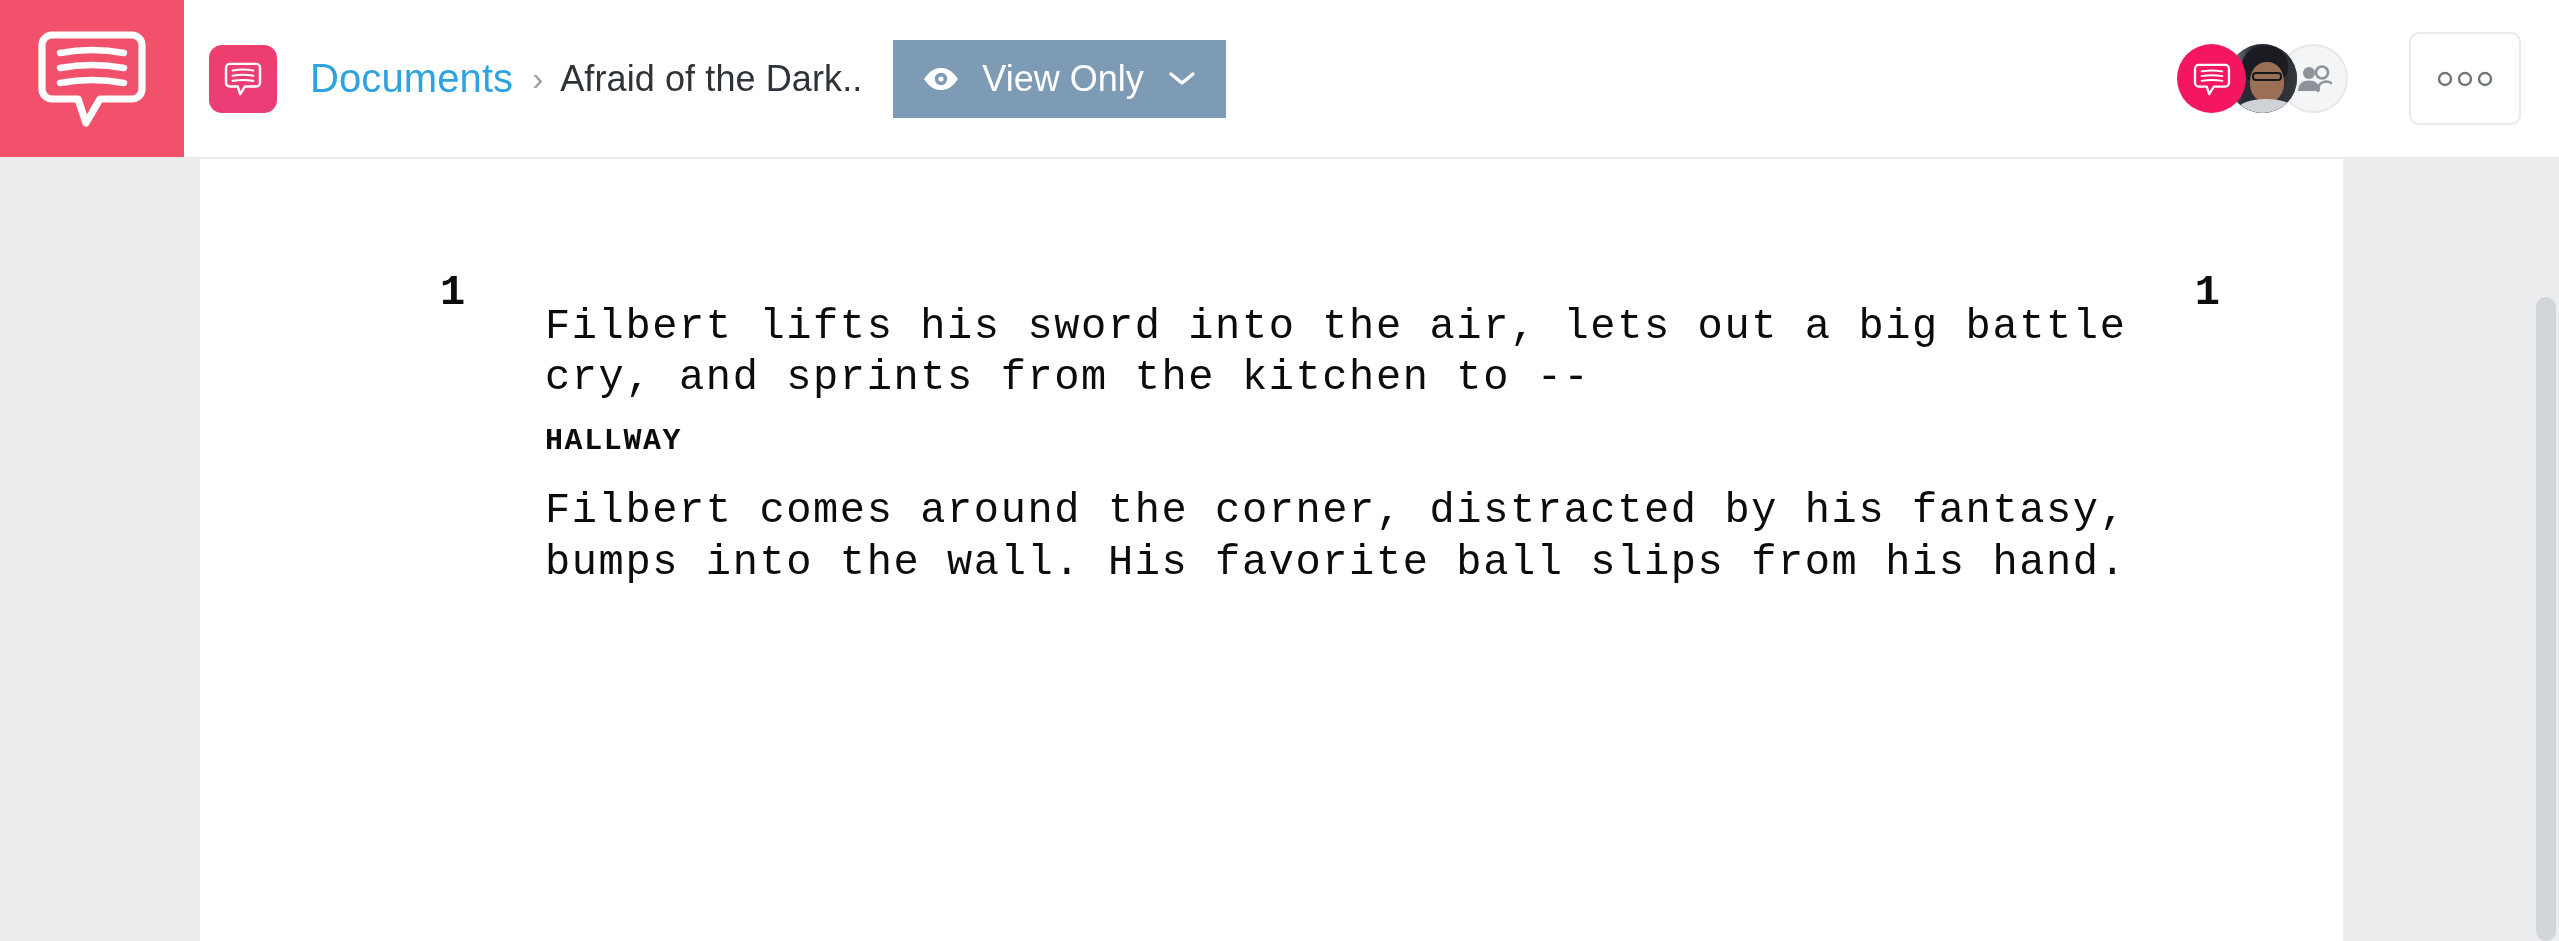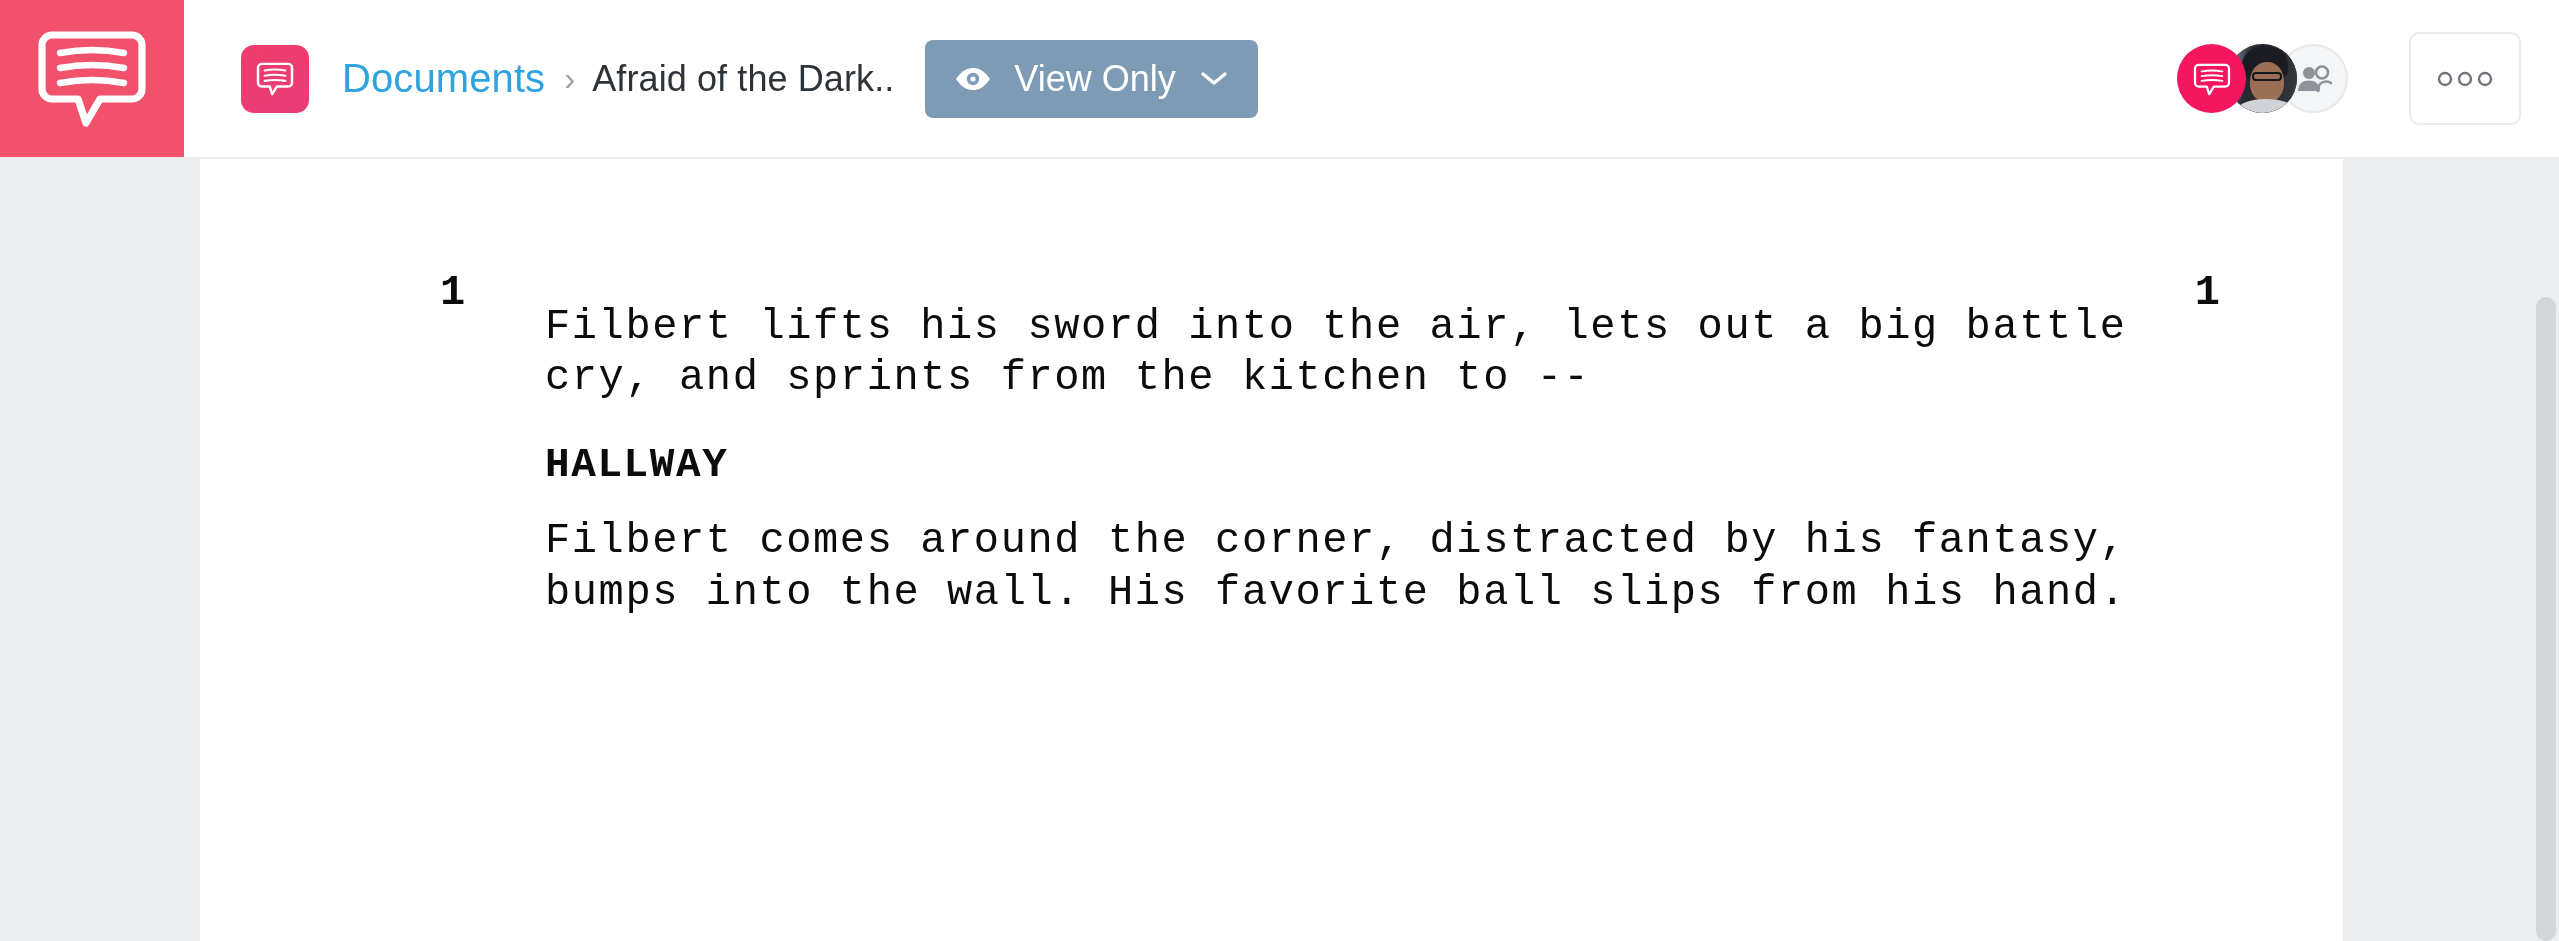--- a/index.html
+++ b/index.html
@@ -33,21 +33,21 @@
     justify-content: center;
     flex: 0 0 184px;
   }
 
   .brand-logo { width: 112px; height: 100px; display:block; }
 
   .topbar-main {
     flex: 1 1 auto;
     display: flex;
     align-items: center;
-    padding-left: 57px;
+    padding-left: 25px;
     padding-right: 38px;
     min-width: 0;
   }
 
   
   .doc-chip {
     width: 68px; height: 68px;
     border-radius: 13px;
     background: linear-gradient(160deg, #ef3e6d 0%, #e93c79 100%);
     display: flex; align-items: center; justify-content: center;
@@ -85,21 +85,21 @@
     max-width: 420px;
     overflow: hidden;
     text-overflow: ellipsis;
   }
 
   
   .view-only-btn {
     margin-left: 31px;
     height: 78px;
     background: #7e9bb5;
-    border-radius: 8px;
+    border-radius: 0;
     display: flex;
     align-items: center;
     padding: 0 30px 0 29px;
     cursor: pointer;
     flex: 0 0 auto;
     border: none;
   }
   .eye-icon { width: 38px; height: 26px; display:block; flex: 0 0 38px; }
   .view-only-label {
     color: #ffffff;
@@ -222,23 +222,23 @@
     margin-top: 30px;
     font-size: 42px;
     letter-spacing: 1.6px;
     line-height: 1.22;
     white-space: pre-wrap;
     font-weight: 400;
   }
 
   .slug {
     margin-left: 345px;
-    margin-top: 41px;
+    margin-top: 22px;
     font-weight: 700;
-    font-size: 41px;
+    font-size: 30px;
     letter-spacing: 1.6px;
     white-space: pre;
   }
 
   
   .scrollbar-track {
     position: absolute;
     top: 0;
     right: 0;
     width: 26px;

